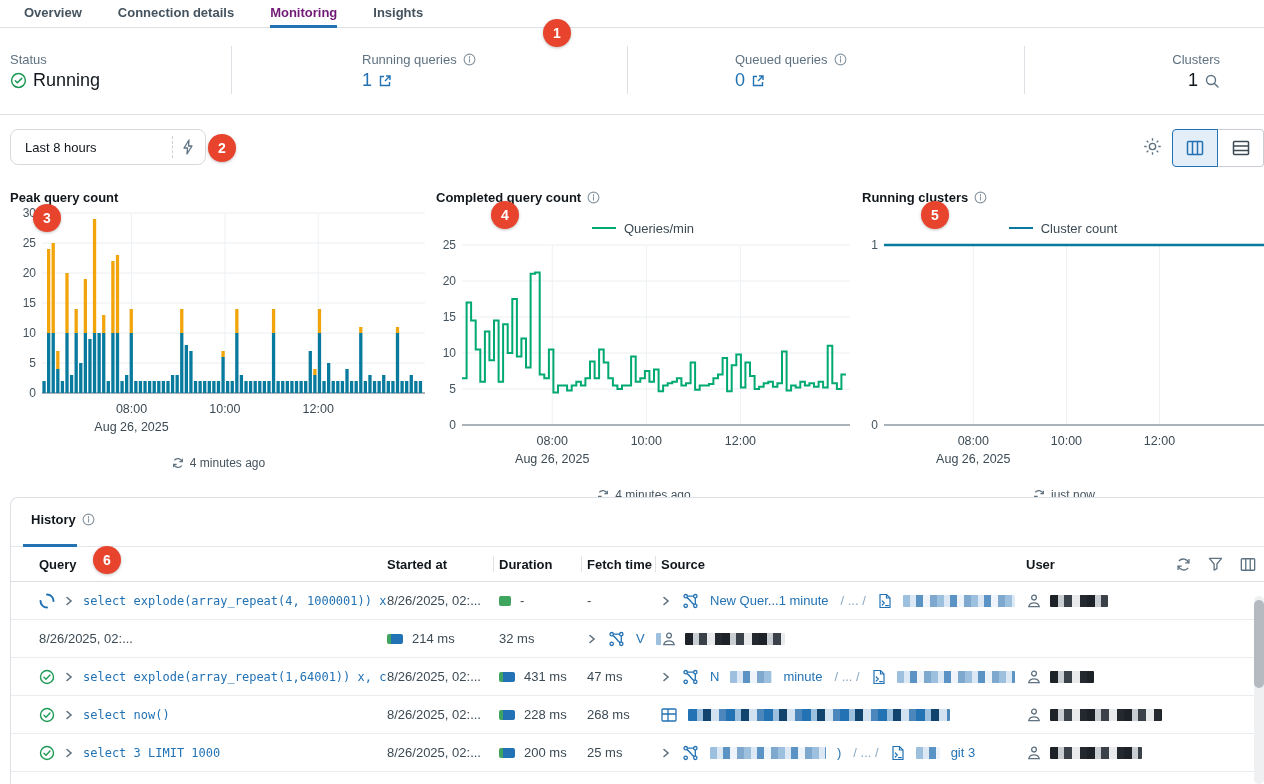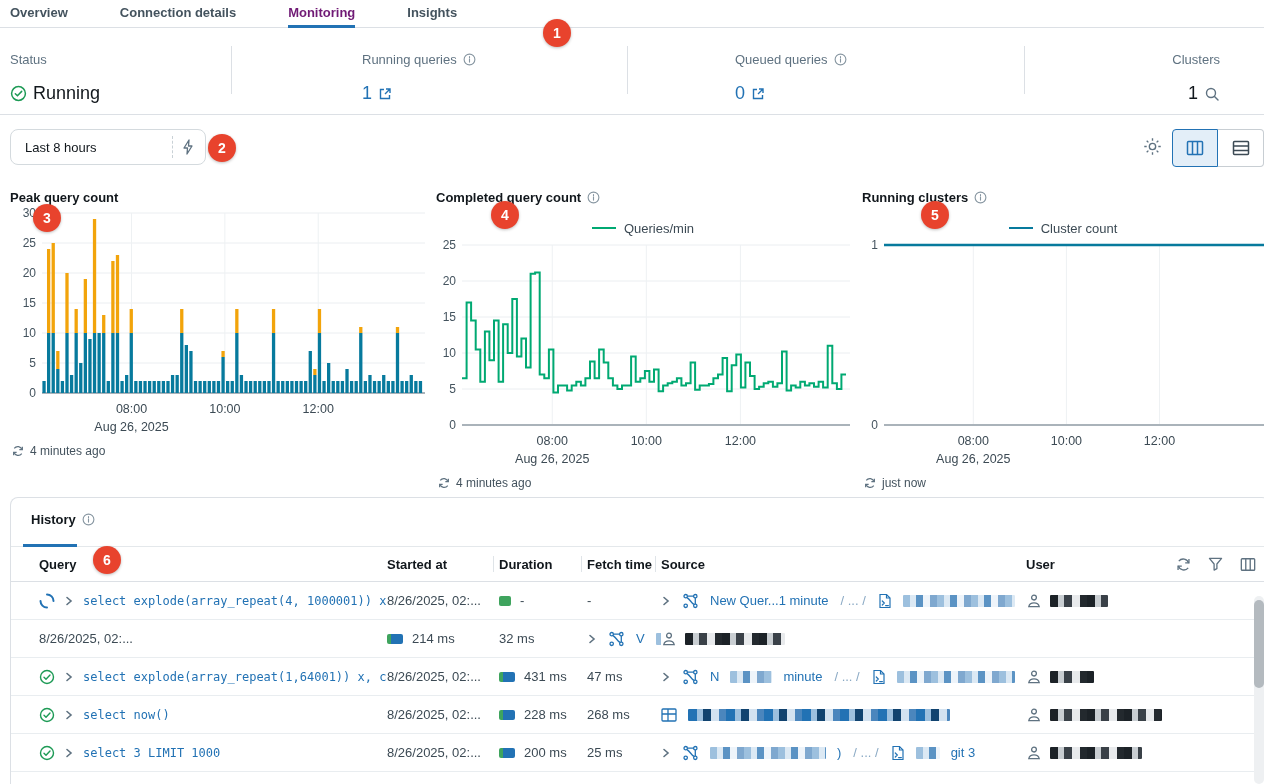--- a/index.html
+++ b/index.html
@@ -1,27 +1,27 @@
 <!DOCTYPE html>
 <html><head>
 <meta charset="utf-8">
 <style>
   html,body{margin:0;padding:0;}
   body{width:1264px;height:784px;position:relative;overflow:hidden;background:#fff;
        font-family:"Liberation Sans",sans-serif;color:#11171c;-webkit-font-smoothing:antialiased;}
   
-  .tabbar{height:27px;border-bottom:1px solid #dce0e5;display:flex;align-items:flex-end;padding-left:10px;gap:52px;}
+  .tabbar{height:27px;border-bottom:1px solid #dce0e5;display:flex;align-items:flex-end;padding-left:24px;gap:36px;}
   .tab{font-size:13px;font-weight:600;color:#44535e;padding:4px 0 7px;position:relative;cursor:pointer;white-space:nowrap;}
   .tab.active{color:#701a75;}
   .tab.active::after{content:"";position:absolute;left:0;right:0;bottom:-1px;height:3px;background:#2272b4;}
   
   .statusbar{height:86px;border-bottom:1px solid #dce0e5;display:flex;}
   .scard{position:relative;box-sizing:border-box;padding-top:24px;}
   .scard .lbl{font-size:13px;color:#5f7281;display:flex;align-items:center;gap:6px;}
-  .scard .val{font-size:18px;margin-top:16px;display:flex;align-items:center;gap:6px;}
+  .scard .val{font-size:18px;margin-top:3px;display:flex;align-items:center;gap:6px;}
   .scard:not(:last-child)::after{content:"";position:absolute;right:0;top:18px;height:48px;width:1px;background:#dce0e5;}
   .sc1{width:232px;padding-left:10px;}
   .sc2{width:396px;padding-left:130px;}
   .sc3{width:397px;padding-left:107px;}
   .sc4{flex:1;display:flex;flex-direction:column;align-items:flex-end;padding-right:44px;}
   .val-link{color:#2272b4;display:flex;align-items:center;gap:5px;cursor:pointer;}
   
   .toolbar{position:relative;height:66px;}
   .range{position:absolute;left:10px;top:14px;width:196px;height:36px;border:1px solid #d4dade;border-radius:8px;
          display:flex;align-items:center;box-sizing:border-box;cursor:pointer;background:#fff;}
@@ -34,21 +34,21 @@
   .vbtn.sel{background:#e3eef8;border:1px solid #2272b4;border-radius:4px 0 0 4px;}
   .vbtn.unsel{border-left:none;border-radius:0 4px 4px 0;}
   
   .chart{position:absolute;top:182px;}
   .c0{left:10px;width:415px;} .c1{left:436px;width:414px;} .c2{left:862px;width:402px;}
   .ctitle{font-size:13px;font-weight:700;display:flex;align-items:center;gap:6px;margin-top:8px;}
   .legend{display:flex;justify-content:center;gap:26px;margin-top:14px;height:18px;align-items:center;}
   .litem{display:flex;align-items:center;gap:8px;font-size:13px;color:#3c4a54;}
   .lsq{width:13px;height:13px;border-radius:2px;display:inline-block;}
   .lln{width:24px;height:0;border-top:2px solid;display:inline-block;}
-  .refresh{display:flex;align-items:center;gap:6px;font-size:12px;color:#44535e;margin-top:0;padding-left:2px;}
+  .refresh{display:flex;align-items:center;gap:6px;font-size:12px;color:#44535e;margin-top:12px;padding-left:2px;justify-content:center;}
   
   .badge{position:absolute;width:28px;height:28px;border-radius:50%;background:#e8432d;color:#fff;font-size:14px;font-weight:700;
          display:flex;align-items:center;justify-content:center;z-index:30;box-shadow:0 1px 3px rgba(0,0,0,.25);}
   .b1{left:543px;top:19px}.b2{left:208px;top:134px}.b3{left:33px;top:204px}.b4{left:491px;top:201px}.b5{left:921px;top:201px}.b6{left:93px;top:546px}
   
   .panel{position:absolute;left:10px;top:497px;width:1260px;height:287px;border:1px solid #dce0e5;border-bottom:none;
          border-radius:8px 8px 0 0;box-sizing:border-box;background:#fff;}
   .ptabs{position:relative;height:48px;border-bottom:1px solid #e4e8eb;}
   .ptab{position:absolute;left:20px;top:14px;font-size:13px;font-weight:700;display:flex;align-items:center;gap:6px;cursor:pointer;}
   .ptab-underline{position:absolute;left:12px;bottom:-1px;width:54px;height:3px;background:#2272b4;}

